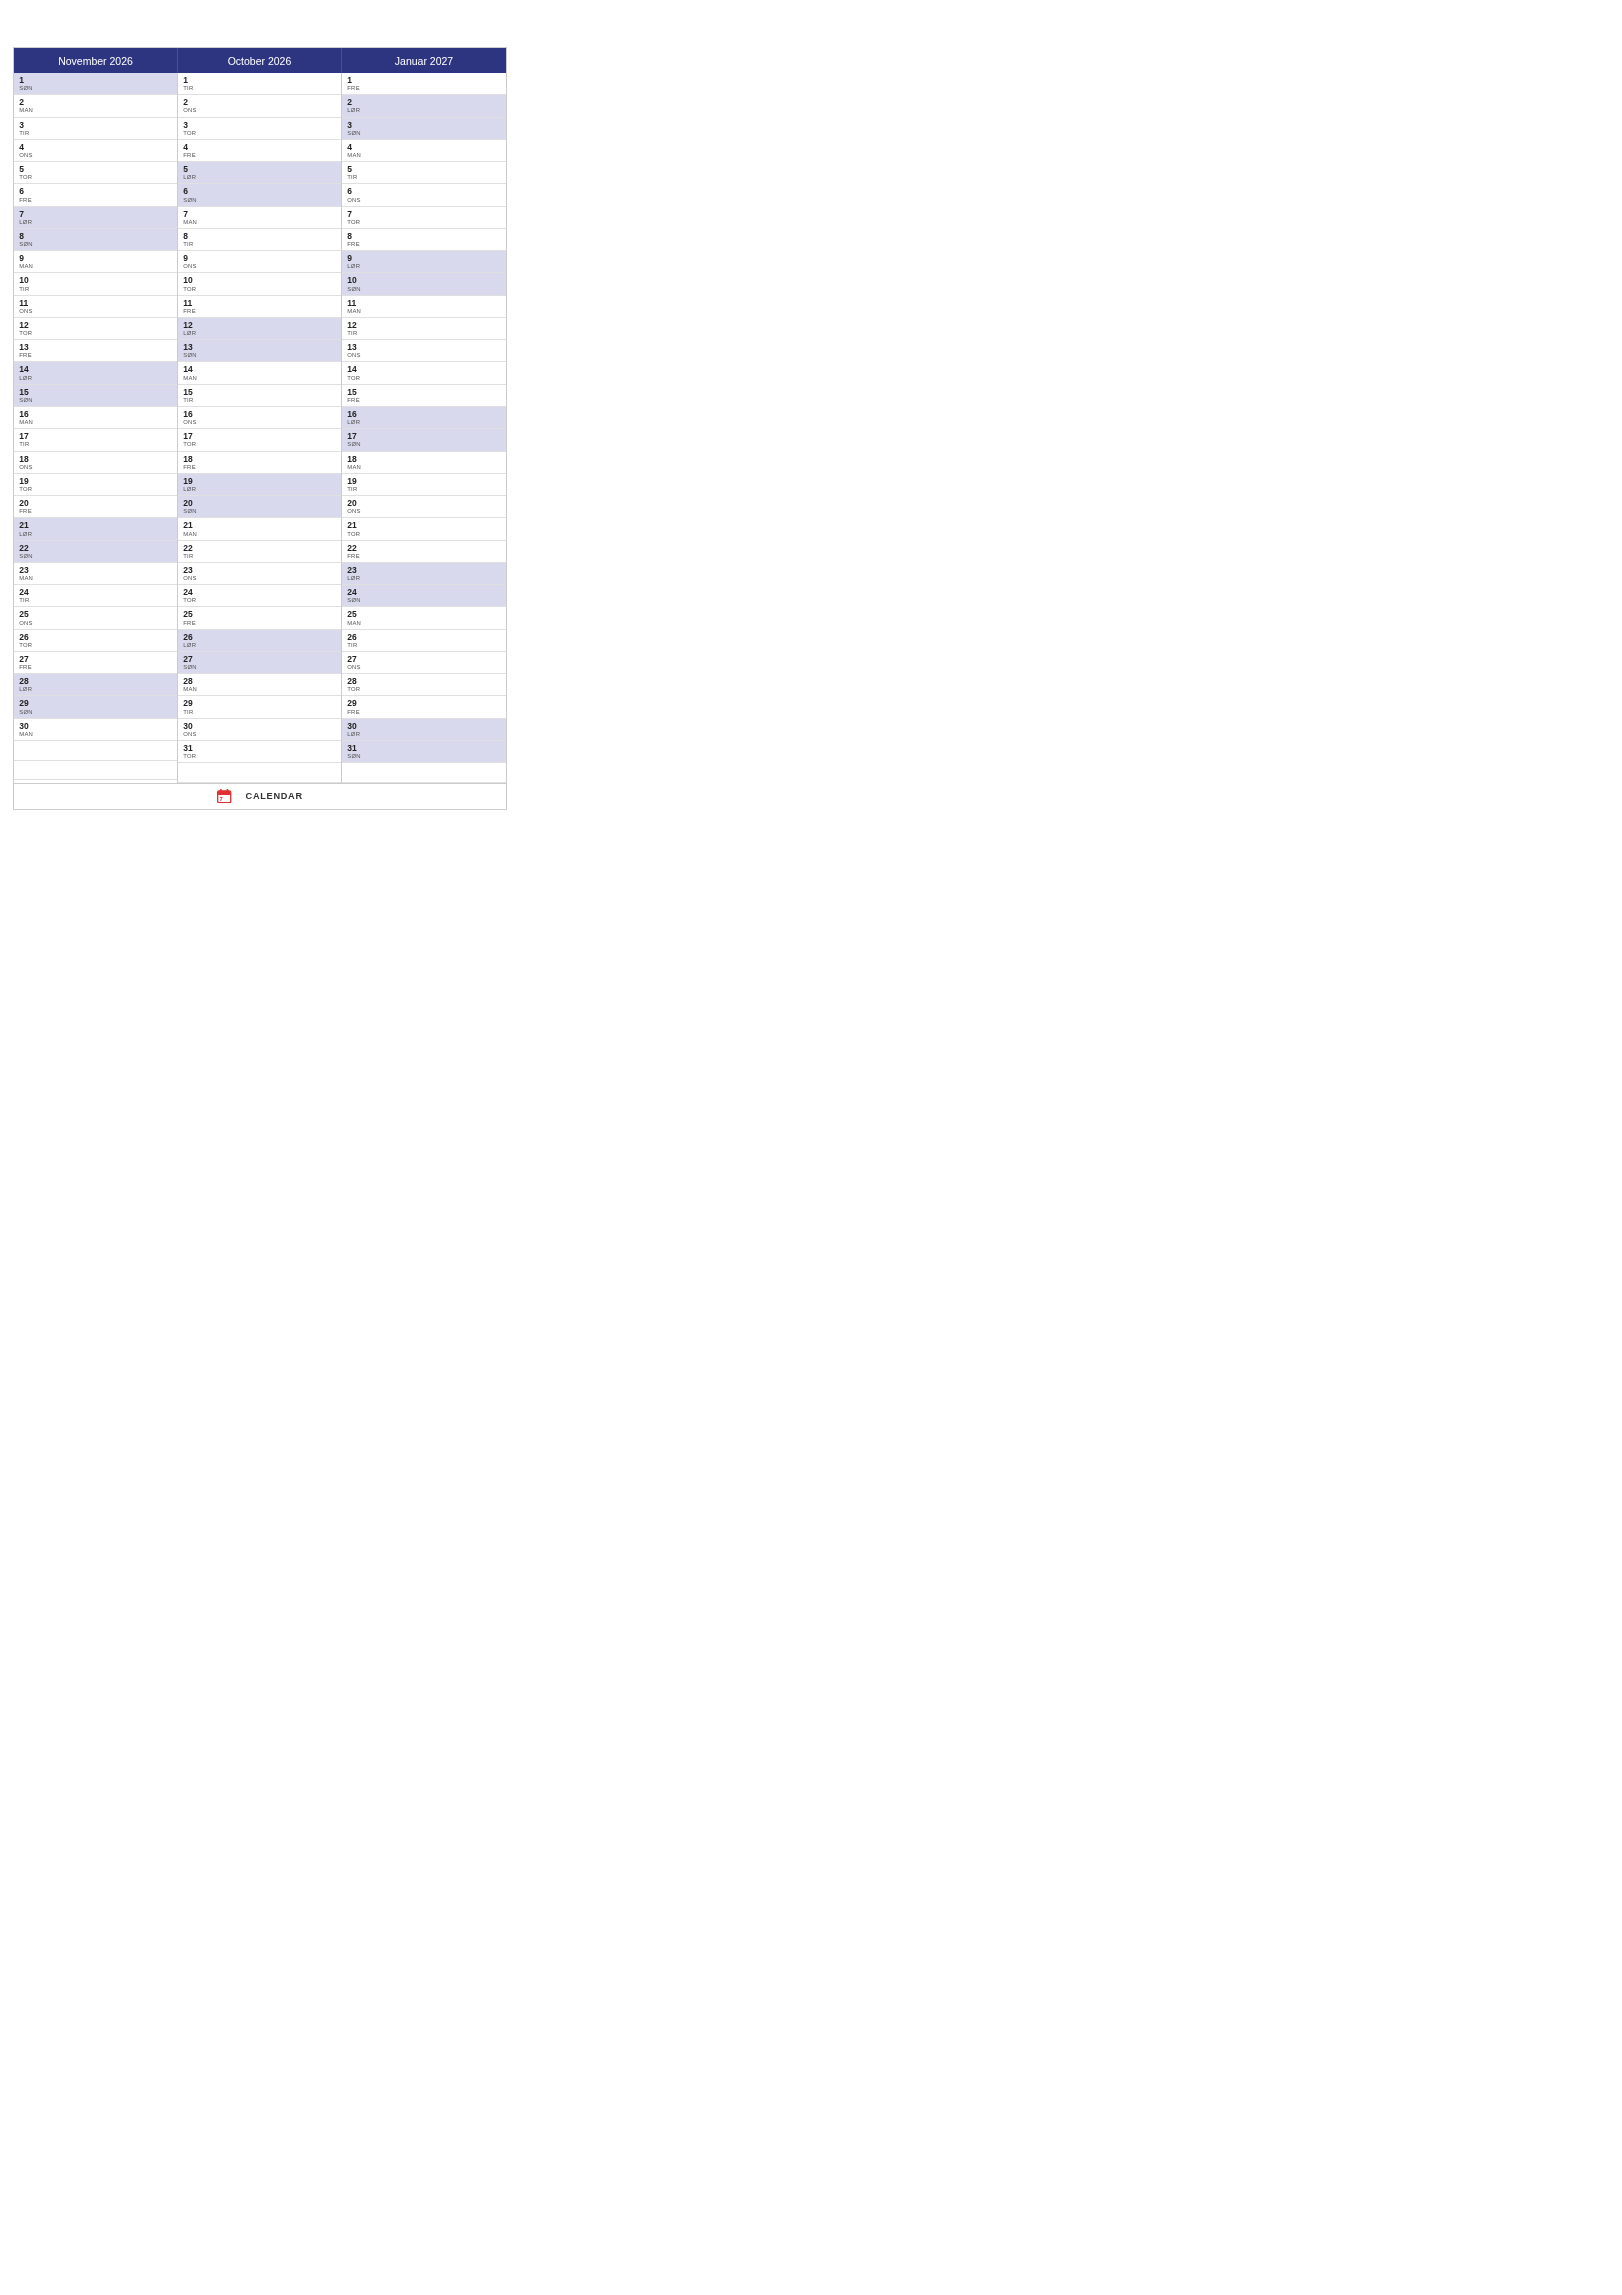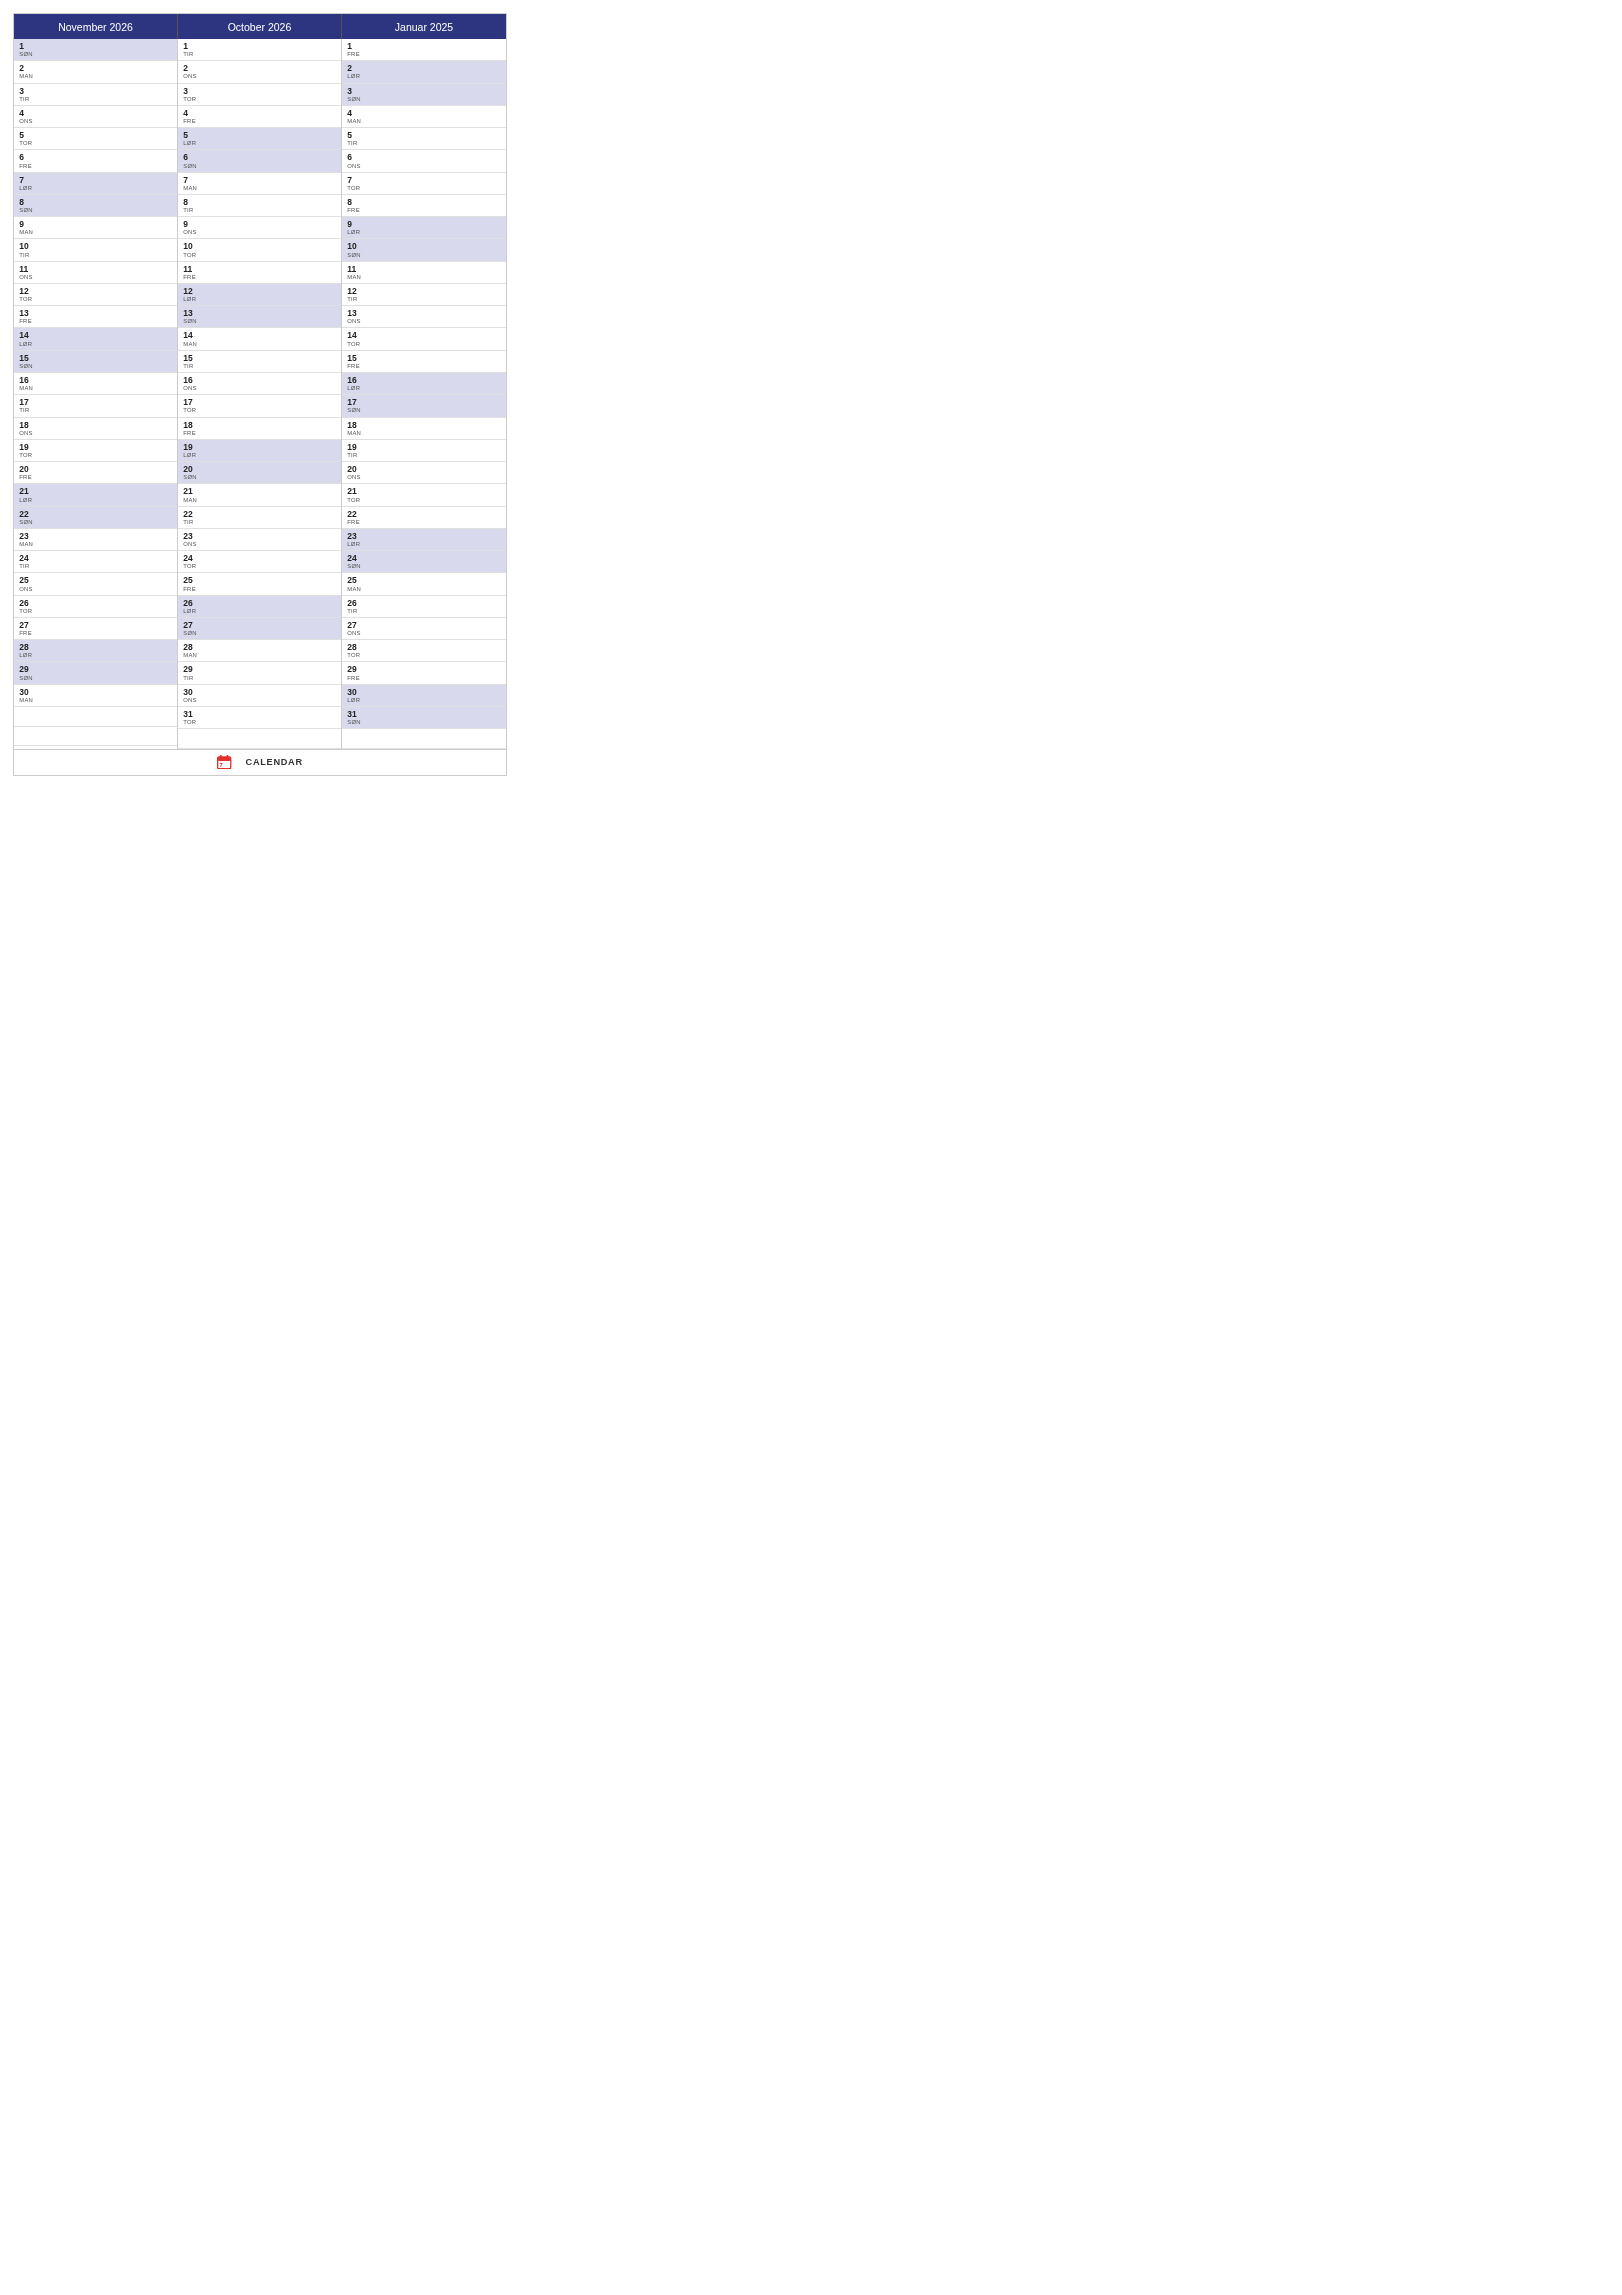--- a/index.html
+++ b/index.html
@@ -6,20 +6,21 @@
     body {
       background: #ffffff;
       font-family: Arial, Helvetica, sans-serif;
       width: 520px;
       min-height: 735px;
       padding: 13px;
     }
     .calendar-container {
       width: 100%;
       border: 0.7px solid #ccc;
+      margin-top: 34px;
     }
     .calendar-header {
       display: grid;
       grid-template-columns: 1fr 1fr 1fr;
     }
     .month-header {
       background: #2d3580;
       color: #ffffff;
       text-align: center;
       padding: 6.5px 3.9px;
@@ -94,21 +95,21 @@
       letter-spacing: 0.7px;
     }
   </style>
 </head>
 <body>
 
 <div class="calendar-container">
   <div class="calendar-header">
   <div class="month-header">November 2026</div>
       <div class="month-header">October 2026</div>
-      <div class="month-header">Januar 2025</div>
+      <div class="month-header">Januar 2027</div>
     </div>
   <div class="calendar-body">
   <div class="month-column">
         <div class="day-row weekend">
           <span class="day-number">1</span>
           <span class="day-name">SØN</span>
         </div>
         <div class="day-row">
           <span class="day-number">2</span>
           <span class="day-name">MAN</span>

